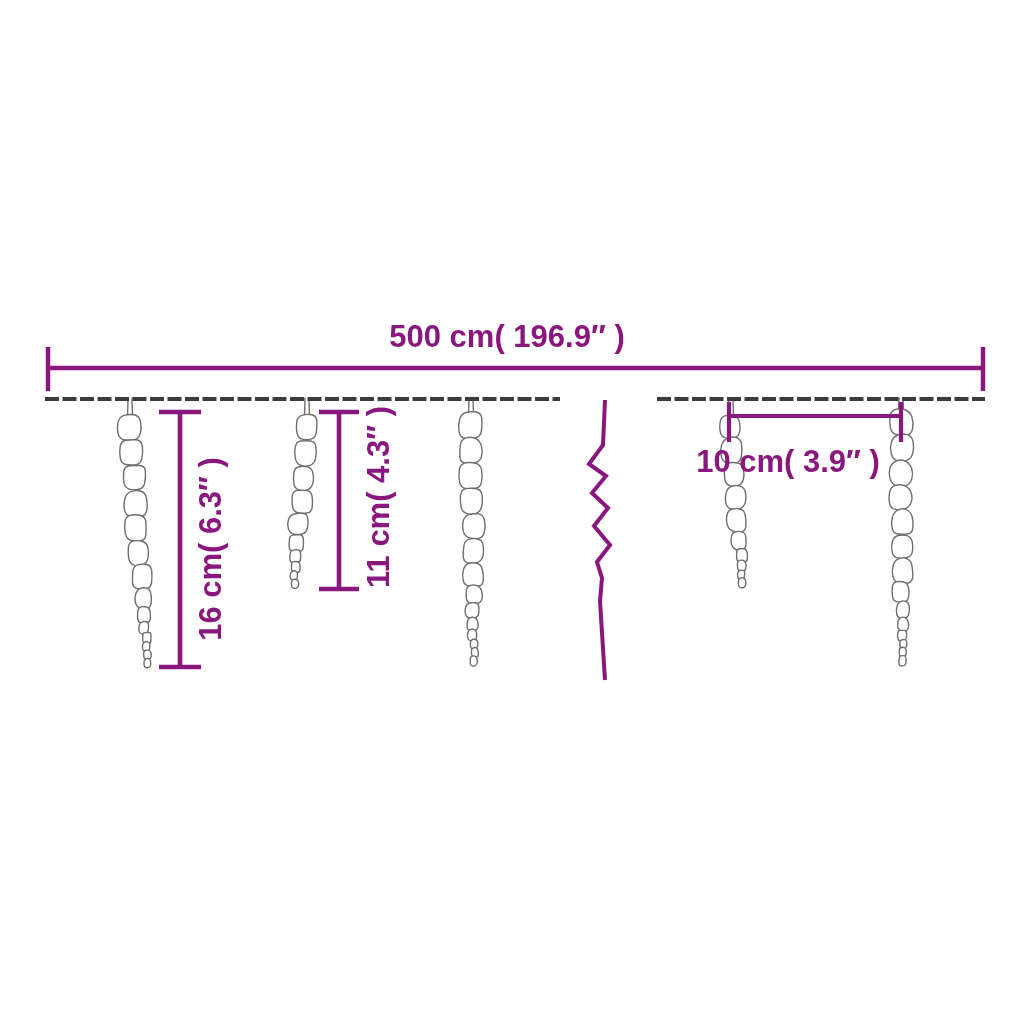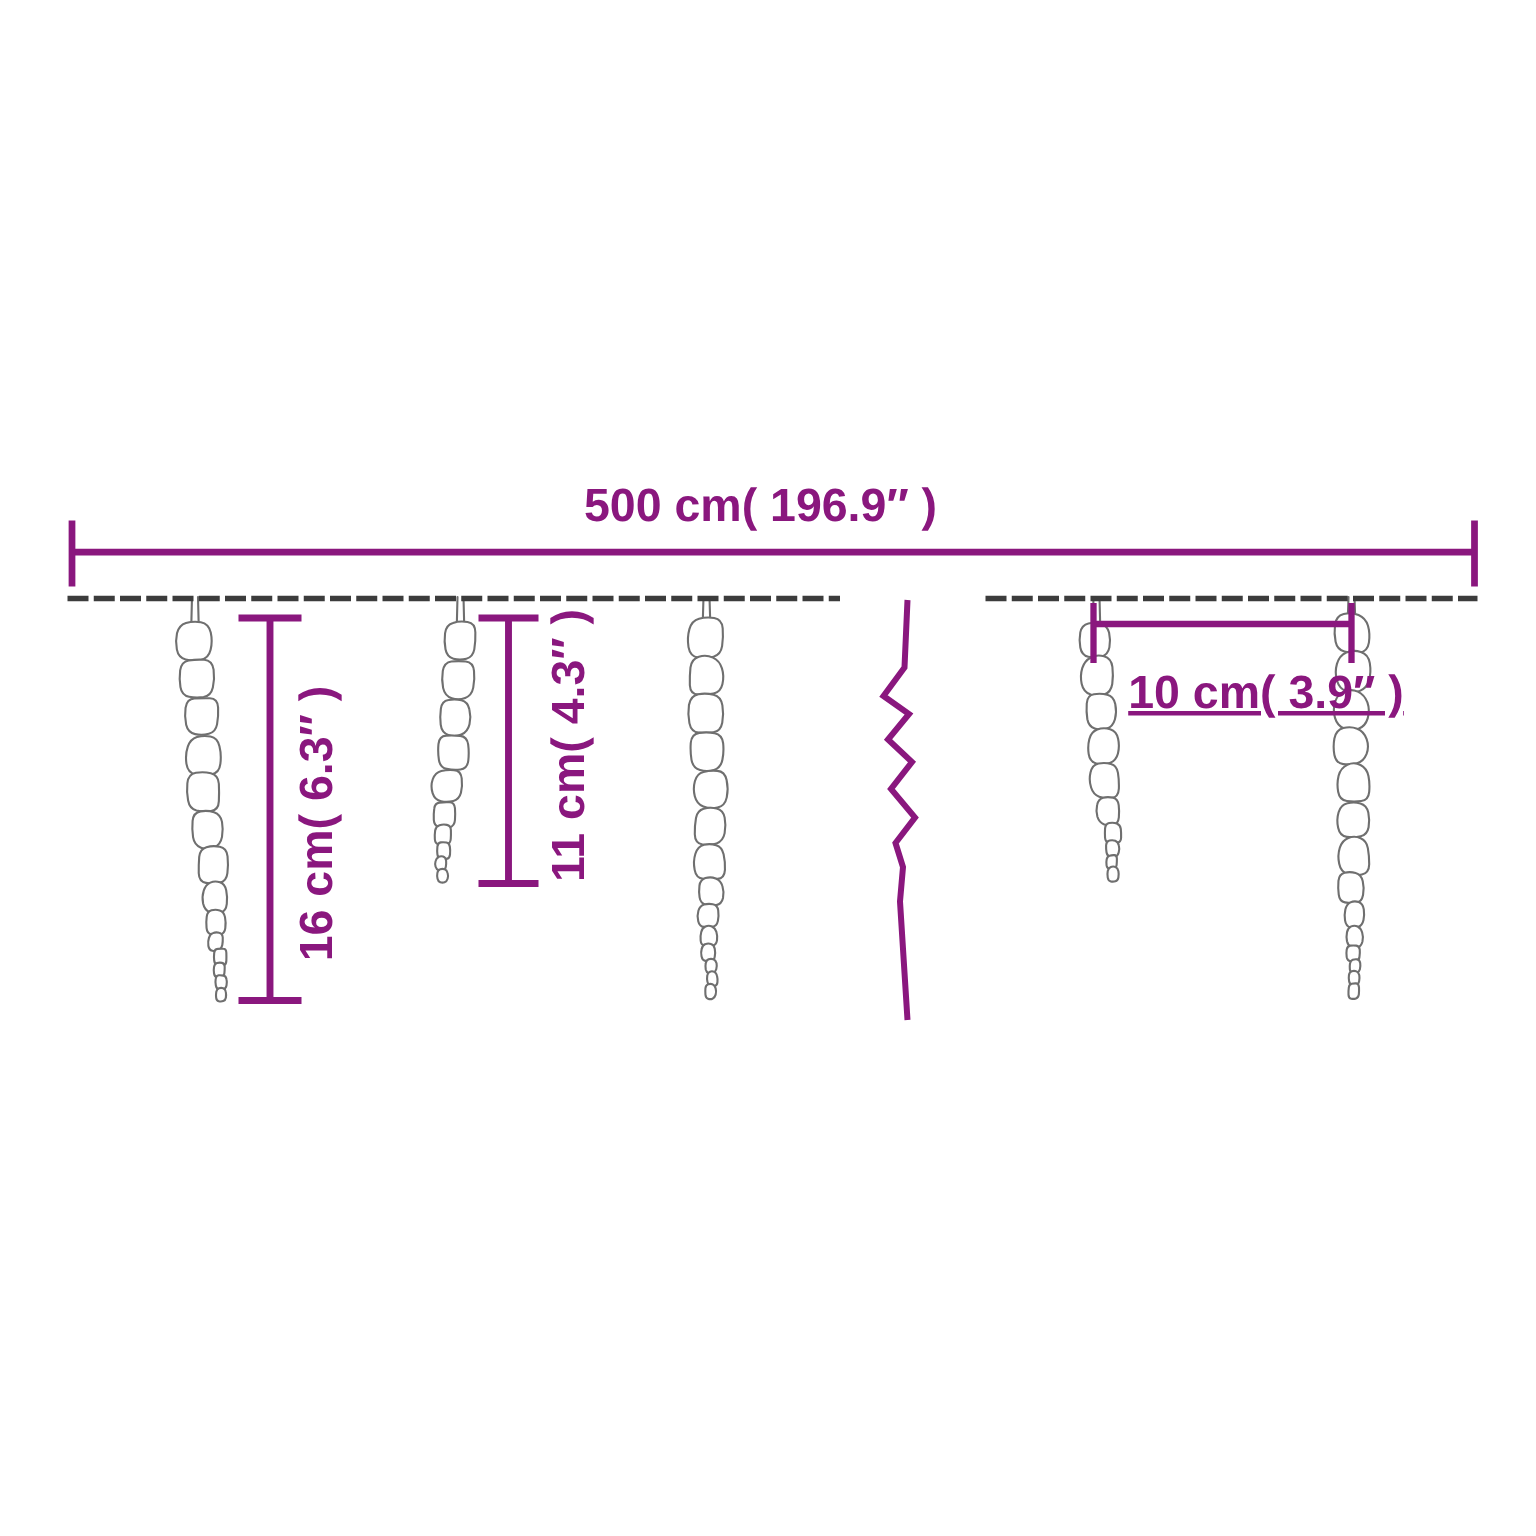--- a/index.html
+++ b/index.html
@@ -122,14 +122,14 @@
       </g>
       <g stroke="#8A177E" stroke-width="4.2">
         <line x1="729" y1="416" x2="901" y2="416"></line>
         <line x1="729" y1="402" x2="729" y2="442"></line>
         <line x1="901" y1="402" x2="901" y2="442"></line>
       </g>
     </svg>
   <div class="dim-label" id="label-total_length" style="left: 507px; top: 337px; color: rgb(138, 23, 126); transform: translate(-50%, -50%);">500 cm( 196.9″ )</div>
   <div class="dim-label" id="label-long_icicle_height" style="left: 211px; top: 549px; color: rgb(138, 23, 126); transform: translate(-50%, -50%) rotate(-90deg);">16 cm( 6.3″ )</div>
   <div class="dim-label" id="label-short_icicle_height" style="left: 379px; top: 497px; color: rgb(138, 23, 126); transform: translate(-50%, -50%) rotate(-90deg);">11 cm( 4.3″ )</div>
-  <div class="dim-label" id="label-icicle_spacing" style="left: 844px; top: 462px; color: rgb(138, 23, 126); transform: translate(-50%, -50%); text-decoration: underline;">10 cm( 3.9″ )</div>
+  <div class="dim-label" id="label-icicle_spacing" style="left: 788px; top: 462px; color: rgb(138, 23, 126); transform: translate(-50%, -50%);">10 cm( 3.9″ )</div>
 </div>
 
 </body></html>

